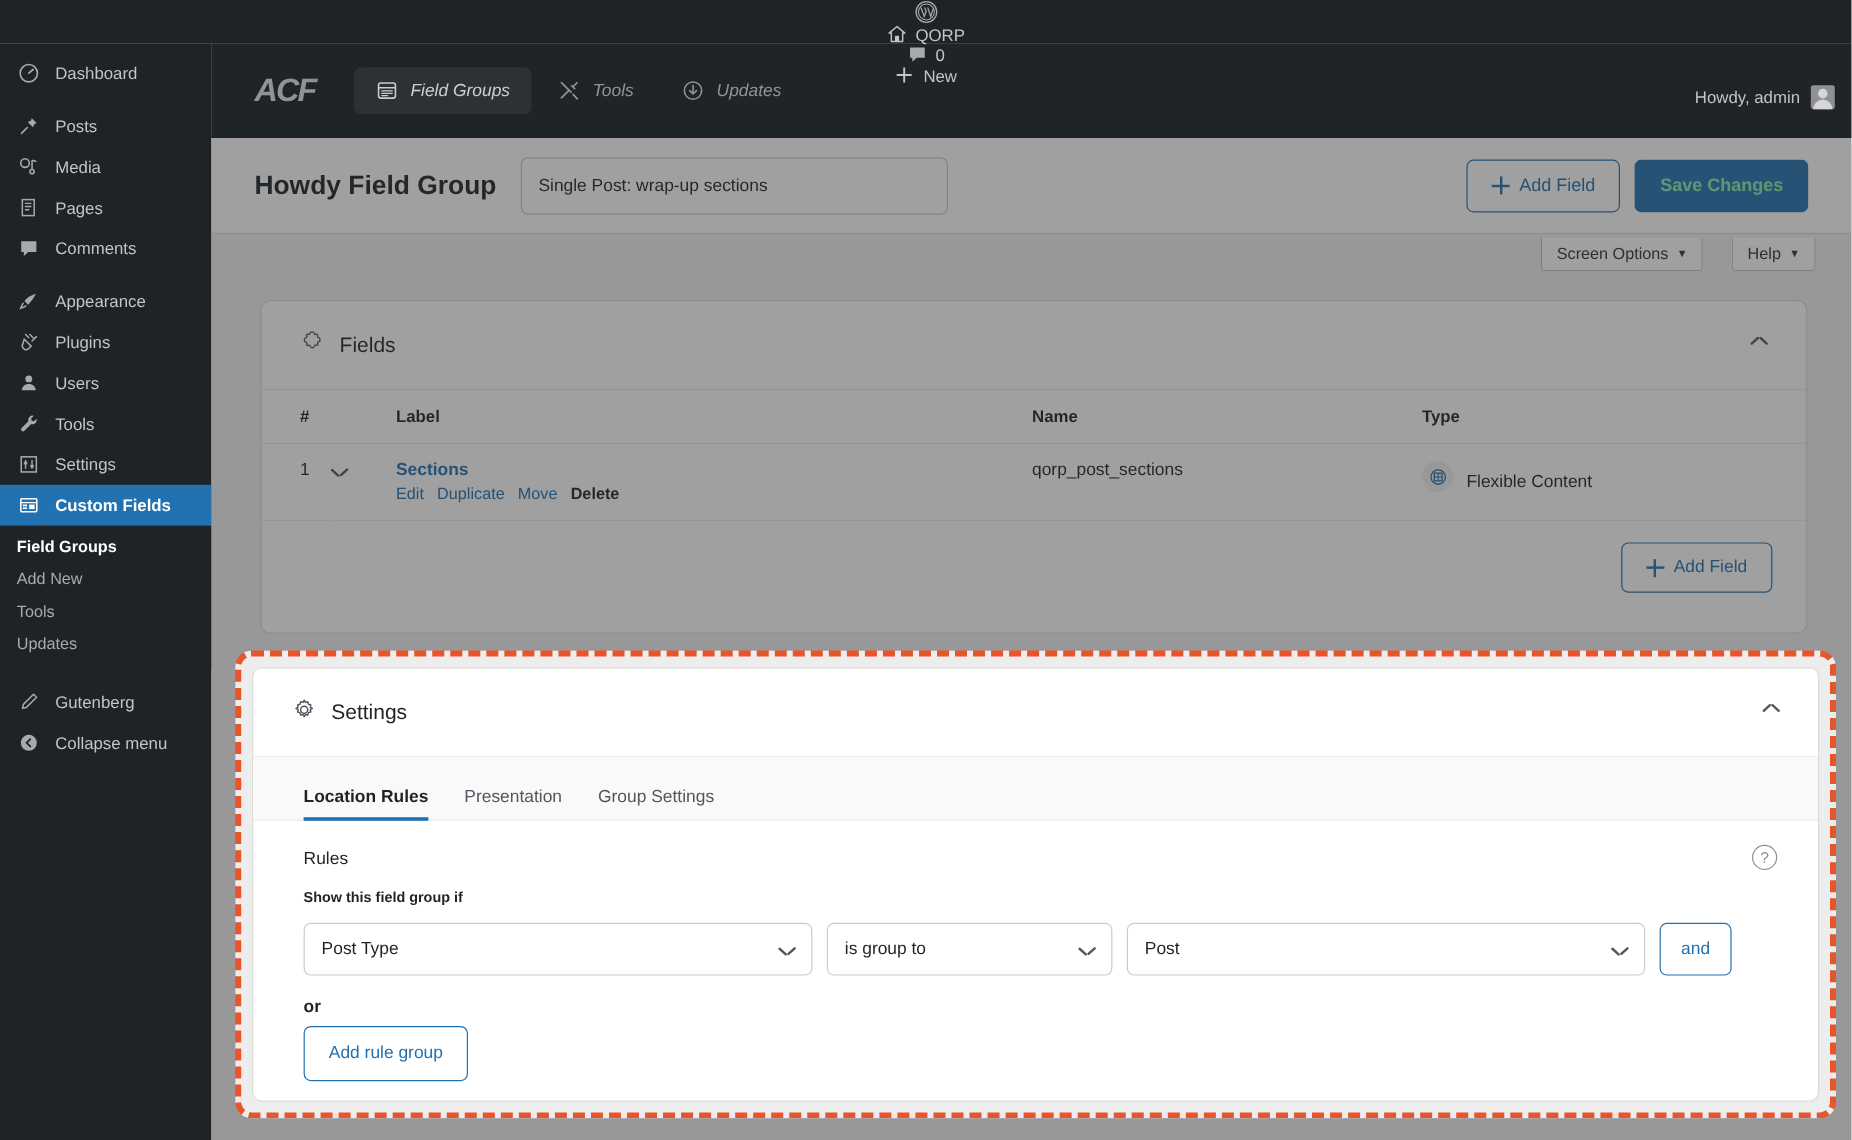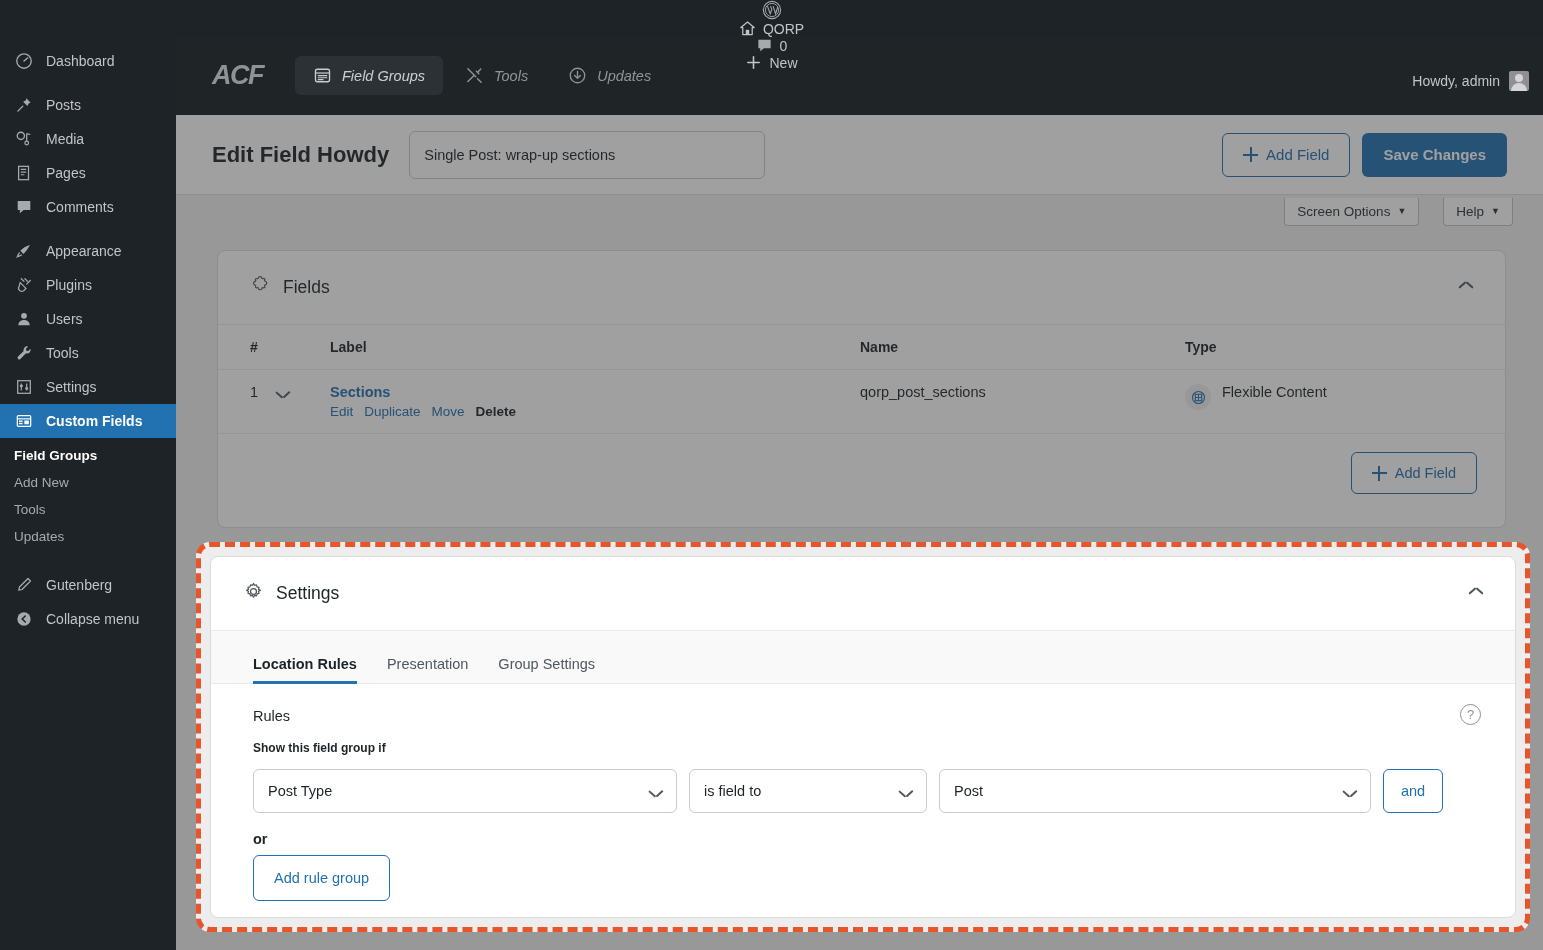--- a/index.html
+++ b/index.html
@@ -107,21 +107,21 @@
     display: flex; align-items: center; padding: 0 14px;
     font-size: 14.5px; color: #1d2327;
   }
   .head-actions { margin-left: auto; display: flex; align-items: center; gap: 12px; }
   .btn {
     display: inline-flex; align-items: center; justify-content: center; gap: 8px;
     height: 44px; padding: 0 20px; border-radius: 6px; font-size: 15px;
     border: 1px solid transparent; white-space: nowrap;
   }
   .btn-secondary { background: #fff; color: #2271b1; border-color: #2271b1; font-weight: 400; }
-  .btn-primary { background: #2271b1; color: #ffffff; font-weight: 600; }
+  .btn-primary { background: #2271b1; color: #86efac; font-weight: 600; }
   .plus {
     width: 15px; height: 15px; position: relative; display: inline-block;
   }
   .plus::before, .plus::after {
     content: ""; position: absolute; background: currentColor;
   }
   .plus::before { left: 0; top: 6.5px; width: 15px; height: 2px; }
   .plus::after { top: 0; left: 6.5px; height: 15px; width: 2px; }
 
   
@@ -169,21 +169,21 @@
   }
   .chev-dn::before, .chev-dn::after {
     content: ""; position: absolute; top: 2px; width: 8.5px; height: 1.7px; background: #50575e; border-radius: 1px;
   }
   .chev-dn::before { left: 0; transform: rotate(42deg); transform-origin: left center; }
   .chev-dn::after { right: 0; transform: rotate(-42deg); transform-origin: right center; }
   .flabel { color: #2271b1; font-weight: 600; font-size: 14.5px; }
   .frow-actions { margin-top: 4px; font-size: 13.5px; }
   .frow-actions a { color: #2271b1; margin-right: 11px; }
   .frow-actions a.danger { color: #1d2327; font-weight: 700; margin-right: 0; }
-  .type-cell { display: flex; align-items: flex-start; gap: 11px; }
+  .type-cell { display: flex; align-items: flex-end; gap: 11px; }
   .type-badge {
     width: 26px; height: 26px; border-radius: 50%; background: #f0f0f1;
     display: flex; align-items: center; justify-content: center;
   }
   .pb-footer { display: flex; justify-content: flex-end; padding: 18px 28px 0 0; }
   .btn-sm { height: 42px; padding: 0 20px; font-size: 14.5px; }
 
   
   .highlight {
     position: absolute; left: 196px; top: 542px; width: 1334px; height: 390px;
@@ -452,21 +452,21 @@
             <path d="M10 5.6v7M7 10l3 3 3-3" fill="none" stroke="#a7aaad" stroke-width="1.4" stroke-linecap="round" stroke-linejoin="round"></path>
           </svg>
       </span>
       <span>Updates</span>
     </div>
   </div>
 
   <div class="page">
 
     <div class="pagehead">
-      <div class="pagetitle">Edit Field Howdy</div>
+      <div class="pagetitle">Howdy Field Group</div>
       <div class="titlebox">Single Post: wrap-up sections</div>
       <div class="head-actions">
         <div class="btn btn-secondary">
           <span class="plus"></span>
           <span>Add Field</span>
         </div>
         <div class="btn btn-primary">Save Changes</div>
       </div>
     </div>
 
@@ -565,21 +565,21 @@
         <div class="help-q">?</div>
         <div class="rules-title">Rules</div>
         <div class="rules-sub">Show this field group if</div>
 
         <div class="rule-row">
           <div class="select sel-param">
             <span>Post Type</span>
             <span class="cv"><span class="chev-dn"></span></span>
           </div>
           <div class="select sel-op">
-            <span>is field to</span>
+            <span>is group to</span>
             <span class="cv"><span class="chev-dn"></span></span>
           </div>
           <div class="select sel-val">
             <span>Post</span>
             <span class="cv"><span class="chev-dn"></span></span>
           </div>
           <div class="btn-and">and</div>
         </div>
 
         <div class="or-label">or</div>

